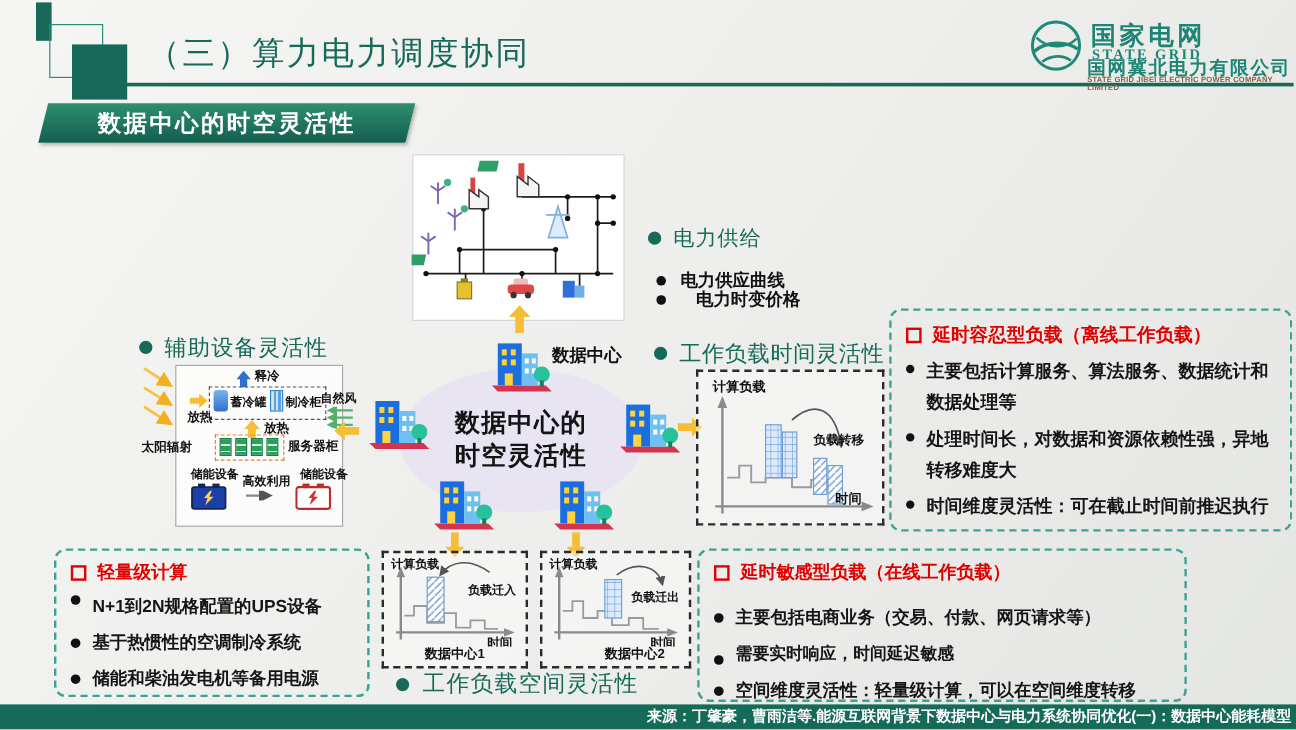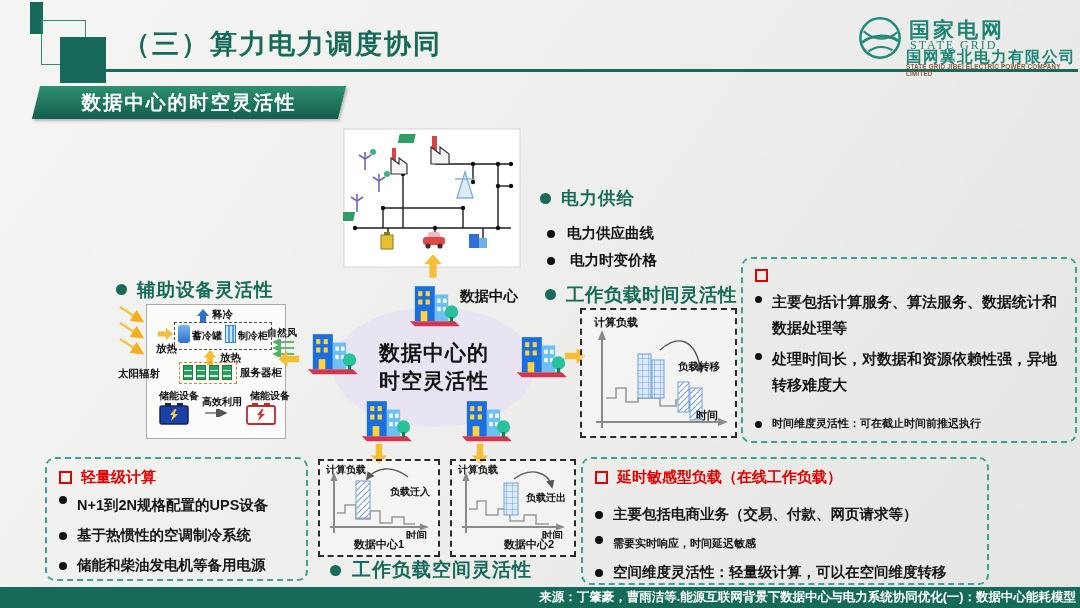--- a/index.html
+++ b/index.html
@@ -1,20 +1,20 @@
 <!DOCTYPE html>
 <html><head>
 <meta charset="utf-8">
 <style>
   html,body{margin:0;padding:0;background:#cfcfcf;}
   .slide{position:relative;width:1080px;height:608px;overflow:hidden;
     font-family:"Liberation Sans",sans-serif;
     background:linear-gradient(125deg,#f5f5f3 0%,#ededeb 55%,#e4e6e4 100%);}
   .abs{position:absolute;}
-  .h-green{color:#156a58;font-weight:700;}
+  .h-green{color:#156a58;font-weight:400;}
   .row{display:flex;align-items:center;}
   .dot-g{width:11px;height:11px;border-radius:50%;background:#156a58;flex:0 0 auto;}
   .dot-b{width:8px;height:8px;border-radius:50%;background:#111;flex:0 0 auto;}
   .dot-s{width:7px;height:7px;border-radius:50%;background:#111;flex:0 0 auto;margin-top:7px;}
   .sq-r{width:9px;height:9px;border:2.5px solid #e00000;flex:0 0 auto;}
   .lbl{font-weight:700;color:#111;}
   .tiny{font-size:10.5px;font-weight:700;color:#111;white-space:nowrap;line-height:1.1;}
   .info-box{position:absolute;border:2px dashed #3aa394;border-radius:10px;box-sizing:border-box;}
   .info-title{display:flex;align-items:center;gap:9px;color:#e00000;font-weight:700;}
   .info-item{display:flex;gap:10px;font-weight:700;color:#151515;align-items:flex-start;}
@@ -85,21 +85,21 @@
   <div class="abs h-green" style="left:123px;top:26px;font-size:27px;letter-spacing:2px">（三）算力电力调度协同</div>
   <div class="abs" style="left:104px;top:69px;width:974px;height:3px;background:#17695a"></div>
 
   <svg class="abs" style="left:857px;top:15px" width="46" height="46" viewBox="0 0 48 48">
     <circle cx="24" cy="24" r="20.5" fill="none" stroke="#1f8a78" stroke-width="2.6"></circle>
     <path d="M5 29 C15 20 33 20 43 27" stroke="#1f8a78" stroke-width="3" fill="none"></path>
     <path d="M7 17 C17 27 33 27 42 18" stroke="#1f8a78" stroke-width="2.2" fill="none"></path>
     <path d="M12 38 C20 32 30 32 37 37" stroke="#1f8a78" stroke-width="2.2" fill="none"></path>
   </svg>
   <div class="abs" style="left:909px;top:16px;color:#1e8575;font-weight:700;font-size:21px;letter-spacing:3px">国家电网</div>
-  <div class="abs" style="left:910px;top:38px;color:#1e8575;font-weight:400;font-size:12px;letter-spacing:2px;font-family:'Liberation Serif',serif">STATE GRID</div>
+  <div class="abs" style="left:910px;top:38px;color:#1e8575;font-weight:700;font-size:12px;letter-spacing:2px;font-family:'Liberation Serif',serif">STATE GRID</div>
   <div class="abs" style="left:906px;top:47px;color:#1e8575;font-weight:700;font-size:15.5px;letter-spacing:1.5px">国网冀北电力有限公司</div>
   <div class="abs" style="left:906px;top:63px;color:#8a5c44;font-weight:700;font-size:6.3px;letter-spacing:0.2px">STATE GRID JIBEI ELECTRIC POWER COMPANY LIMITED</div>
 
   <div class="banner">
     <div class="banner-inner">数据中心的时空灵活性</div>
   </div>
 
   <svg class="abs" style="left:343px;top:128px" width="178" height="140" viewBox="0 0 178 140">
     <rect x="1" y="1" width="176" height="138" fill="#ffffff" stroke="#d6d6d6"></rect>
     <g stroke="#1c1c1c" stroke-width="1.4" fill="none">
@@ -192,21 +192,21 @@
   </svg>
 
   <div class="abs row" style="left:540px;top:186px;gap:10px">
     <span class="dot-g"></span>
     <span class="h-green" style="font-size:17.5px;letter-spacing:1px">电力供给</span>
   </div>
   <div class="abs row" style="left:547px;top:224px;gap:12px">
     <span class="dot-b"></span>
     <span class="lbl" style="font-size:14.5px">电力供应曲线</span>
   </div>
-  <div class="abs row" style="left:547px;top:251px;gap:15px">
+  <div class="abs row" style="left:547px;top:240px;gap:25px">
     <span class="dot-b"></span>
     <span class="lbl" style="font-size:14.5px">电力时变价格</span>
   </div>
 
   <div class="abs row" style="left:116px;top:277px;gap:10px">
     <span class="dot-g"></span>
     <span class="h-green" style="font-size:18.5px;letter-spacing:1px">辅助设备灵活性</span>
   </div>
   <div class="abs" style="left:146px;top:304px;width:138px;height:133px;border:1.5px solid #aaa;background:rgba(255,255,255,0.75)"></div>
 
@@ -336,30 +336,31 @@
       <rect x="108" y="78" width="12" height="32" fill="url(#phatch)" stroke="#6f9fd8"></rect>
       <path d="M78,40 C96,24 114,28 119,62" fill="none" stroke="#555" stroke-width="1.4" marker-end="url(#m-gray)"></path>
       <text x="96" y="60" font-size="10.5" font-weight="bold" fill="#111">负载转移</text>
       <text x="114" y="109" font-size="11" font-weight="bold" fill="#111">时间</text>
     </svg>
   </div>
 
   <div class="info-box" style="left:741px;top:257px;width:336px;height:186px;padding:10px 12px">
     <div class="info-title" style="font-size:15.5px">
       <span class="sq-r"></span>
+      <span>延时容忍型负载（离线工作负载）</span>
     </div>
     <div class="info-item" style="font-size:15px;line-height:1.75;margin-top:7px">
       <span class="dot-s"></span>
       <span>主要包括计算服务、算法服务、数据统计和数据处理等</span>
     </div>
     <div class="info-item" style="font-size:15px;line-height:1.75;margin-top:4px">
       <span class="dot-s"></span>
       <span>处理时间长，对数据和资源依赖性强，异地转移难度大</span>
     </div>
-    <div class="info-item" style="font-size:11px;line-height:1.75;margin-top:16px">
+    <div class="info-item" style="font-size:15px;line-height:1.75;margin-top:4px">
       <span class="dot-s"></span>
       <span>时间维度灵活性：可在截止时间前推迟执行</span>
     </div>
   </div>
 
   <div class="info-box" style="left:45px;top:457px;width:263px;height:124px;padding:9px 12px">
     <div class="info-title" style="font-size:15px">
       <span class="sq-r"></span>
       <span>轻量级计算</span>
     </div>
@@ -416,21 +417,21 @@
 
   <div class="info-box" style="left:581px;top:457px;width:408px;height:128px;padding:9px 12px">
     <div class="info-title" style="font-size:15px">
       <span class="sq-r"></span>
       <span>延时敏感型负载（在线工作负载）</span>
     </div>
     <div class="info-item" style="font-size:14.5px;margin-top:18px;align-items:center">
       <span class="dot-b"></span>
       <span>主要包括电商业务（交易、付款、网页请求等）</span>
     </div>
-    <div class="info-item" style="font-size:11px;margin-top:12px;align-items:flex-start">
+    <div class="info-item" style="font-size:14px;margin-top:12px;align-items:flex-end">
       <span class="dot-b"></span>
       <span>需要实时响应，时间延迟敏感</span>
     </div>
     <div class="info-item" style="font-size:14.5px;margin-top:12px;align-items:center">
       <span class="dot-b"></span>
       <span>空间维度灵活性：轻量级计算，可以在空间维度转移</span>
     </div>
   </div>
 
   <div class="footer-bar"></div>

